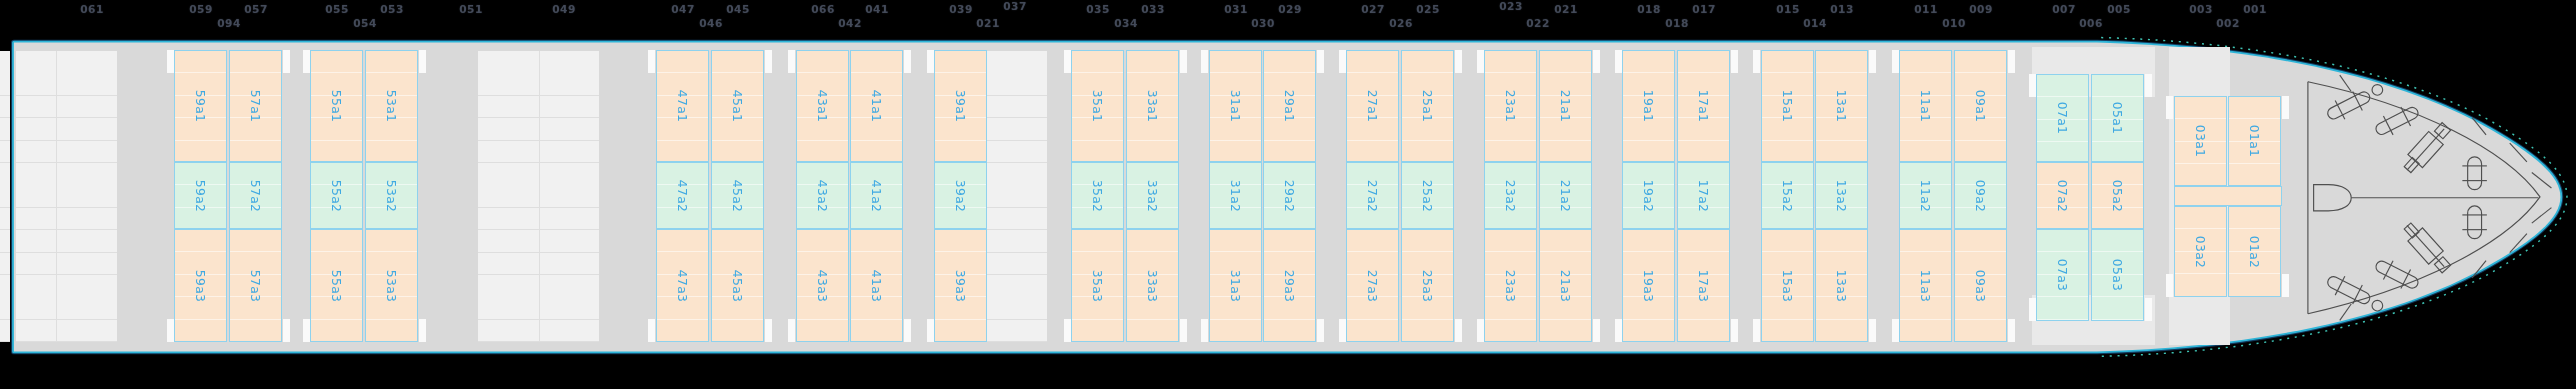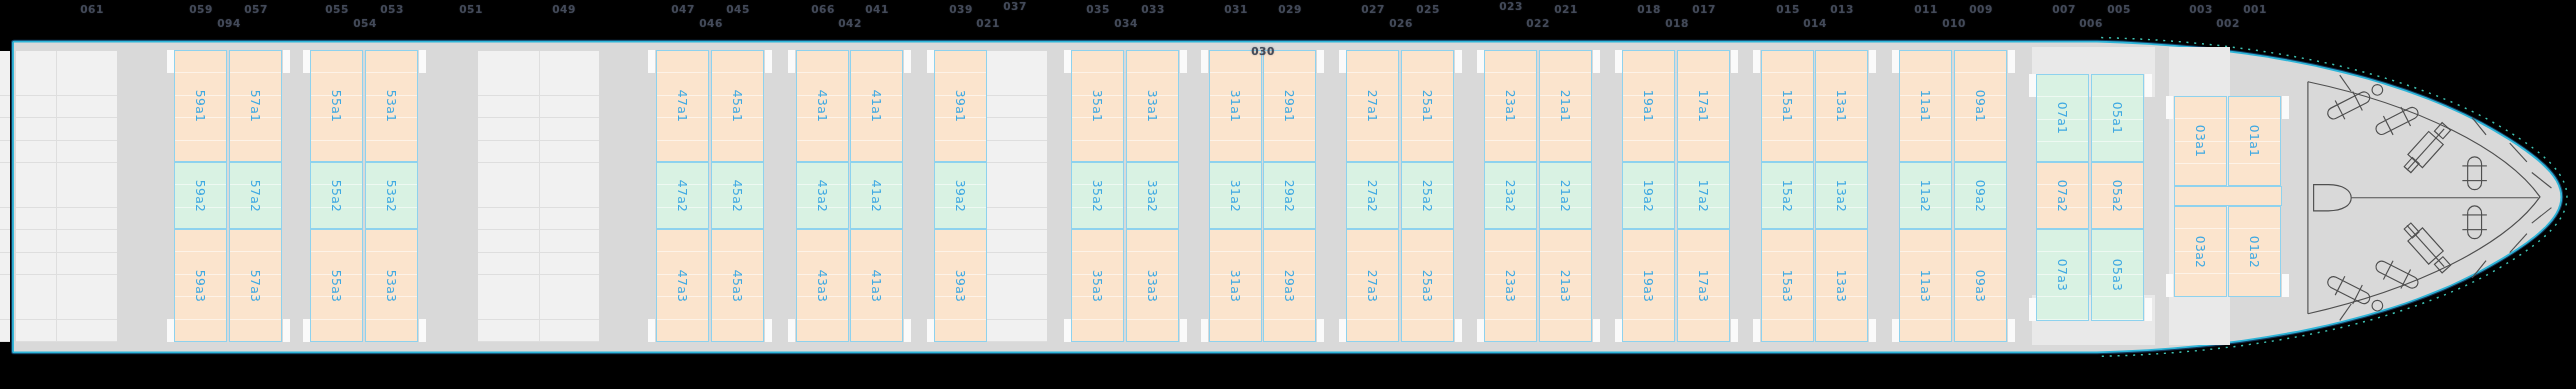--- a/index.html
+++ b/index.html
@@ -430,21 +430,21 @@
       <div class="flabel" style="left: 823px; top: 3.3px;">066</div>
       <div class="flabel" style="left: 850px; top: 17px;">042</div>
       <div class="flabel" style="left: 877px; top: 3.3px;">041</div>
       <div class="flabel" style="left: 961px; top: 3.3px;">039</div>
       <div class="flabel" style="left: 988px; top: 17px;">021</div>
       <div class="flabel" style="left: 1015px; top: 0;">037</div>
       <div class="flabel" style="left: 1098px; top: 3.3px;">035</div>
       <div class="flabel" style="left: 1126px; top: 17px;">034</div>
       <div class="flabel" style="left: 1153px; top: 3.3px;">033</div>
       <div class="flabel" style="left: 1236px; top: 3.3px;">031</div>
-      <div class="flabel" style="left: 1263px; top: 17px; margin-top: 28px;">030</div>
+      <div class="flabel" style="left: 1263px; top: 17px;">030</div>
       <div class="flabel" style="left: 1290px; top: 3.3px;">029</div>
       <div class="flabel" style="left: 1373px; top: 3.3px;">027</div>
       <div class="flabel" style="left: 1401px; top: 17px;">026</div>
       <div class="flabel" style="left: 1428px; top: 3.3px;">025</div>
       <div class="flabel" style="left: 1511px; top: 0;">023</div>
       <div class="flabel" style="left: 1538px; top: 17px;">022</div>
       <div class="flabel" style="left: 1566px; top: 3.3px;">021</div>
       <div class="flabel" style="left: 1649px; top: 3.3px;">018</div>
       <div class="flabel" style="left: 1677px; top: 17px;">018</div>
       <div class="flabel" style="left: 1704px; top: 3.3px;">017</div>

